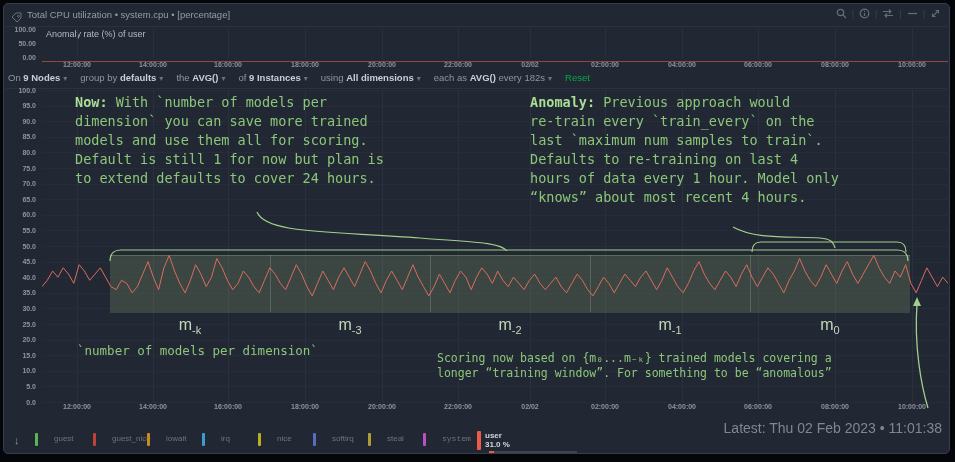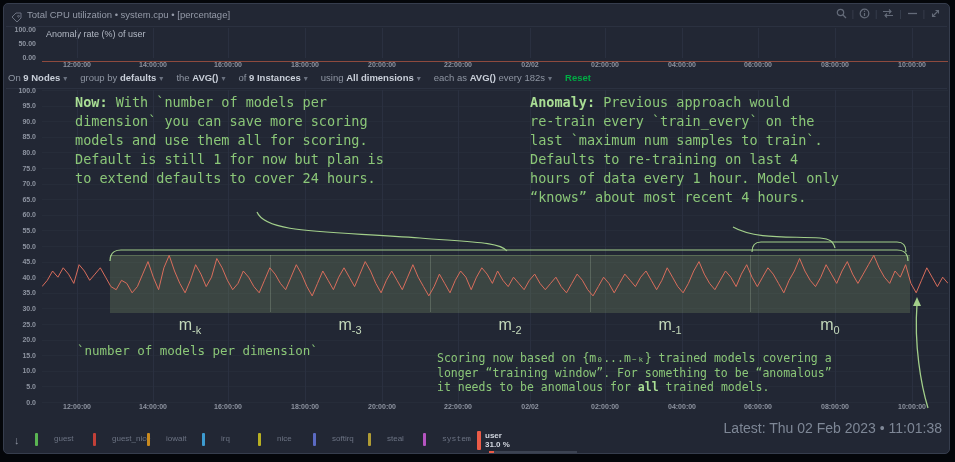--- a/index.html
+++ b/index.html
@@ -21,21 +21,21 @@
   .vg{position:absolute;width:1px;background:#2a3040;}
   .hg{position:absolute;left:42px;width:906px;height:1px;background:#262c39;}
   .mini-label{position:absolute;left:46px;top:29px;font-size:9px;color:#b3b9c5;}
   .mini-line{position:absolute;left:42px;top:61px;width:906px;height:1px;background:#8e4a3e;}
   
   .toolbar{position:absolute;left:8px;top:72px;display:flex;align-items:center;gap:13px;
            font-size:9.5px;color:#8f96a3;}
   .tb-seg{cursor:pointer;white-space:nowrap;}
   .tb-seg b{color:#c9cfd9;}
   .tb-seg .chev{color:#6b7280;font-size:8px;margin-left:3px;}
-  .tb-reset{color:#00ab44;font-weight:700;cursor:pointer;}
+  .tb-reset{color:#00ab44;font-weight:400;cursor:pointer;}
   
   .band{position:absolute;left:110px;top:255px;width:800px;height:57px;
         background:rgba(133,160,108,.26);border-top:1px solid rgba(150,180,120,.35);}
   .bsep{position:absolute;top:255px;width:1px;height:57px;background:rgba(210,230,200,.20);}
   .lineSvg,.ovl{position:absolute;pointer-events:none;}
   .mlab{position:absolute;top:316px;transform:translateX(-50%);font-size:16px;color:#c3d8ba;}
   .mlab sub{font-size:11px;}
   
   .anno{position:absolute;font-family:"DejaVu Sans Mono","Liberation Mono",monospace;
         color:#8bc778;font-size:13.5px;line-height:19px;white-space:pre;}
@@ -231,24 +231,24 @@
   </svg>
 
   <div id="mlabs">
       <div class="mlab" style="left: 190px;">m<sub>-k</sub></div>
       <div class="mlab" style="left: 350px;">m<sub>-3</sub></div>
       <div class="mlab" style="left: 510px;">m<sub>-2</sub></div>
       <div class="mlab" style="left: 670px;">m<sub>-1</sub></div>
       <div class="mlab" style="left: 830px;">m<sub>0</sub></div>
     </div>
 
-  <div class="anno" id="annoNow" style="left:75px;top:93px"><div><b>Now:</b> With `number of models per</div><div>dimension` you can save more scoring</div><div>models and use them all for scoring.</div><div>Default is still 1 for now but plan is</div><div>to extend defaults to cover 24 hours.</div></div>
+  <div class="anno" id="annoNow" style="left:75px;top:93px"><div><b>Now:</b> With `number of models per</div><div>dimension` you can save more trained</div><div>models and use them all for scoring.</div><div>Default is still 1 for now but plan is</div><div>to extend defaults to cover 24 hours.</div></div>
   <div class="anno" id="annoBefore" style="left:530px;top:93px"><div><b>Anomaly:</b> Previous approach would</div><div>re-train every `train_every` on the</div><div>last `maximum num samples to train`.</div><div>Defaults to re-training on last 4</div><div>hours of data every 1 hour. Model only</div><div>“knows” about most recent 4 hours.</div></div>
   <div class="caption" style="left:77px;top:343px">`number of models per dimension`</div>
-  <div class="anno small" id="annoScoring" style="left:437px;top:351px"><div>Scoring now based on {m₀...m₋ₖ} trained models covering a</div><div>longer “training window”. For something to be “anomalous”</div><div>it needs to be anomalous for <b>all</b> trained models.</div></div>
+  <div class="anno small" id="annoScoring" style="left:437px;top:351px"><div>Scoring now based on {m₀...m₋ₖ} trained models covering a</div><div>longer “training window”. For something to be “anomalous”</div></div>
 
   <div id="mainX">
       <div class="axis xt" style="left: 77px; top: 403px;">12:00:00</div>
       <div class="axis xt" style="left: 153px; top: 403px;">14:00:00</div>
       <div class="axis xt" style="left: 228px; top: 403px;">16:00:00</div>
       <div class="axis xt" style="left: 305px; top: 403px;">18:00:00</div>
       <div class="axis xt" style="left: 382px; top: 403px;">20:00:00</div>
       <div class="axis xt" style="left: 458px; top: 403px;">22:00:00</div>
       <div class="axis xt" style="left: 530px; top: 403px;">02/02</div>
       <div class="axis xt" style="left: 605px; top: 403px;">02:00:00</div>

